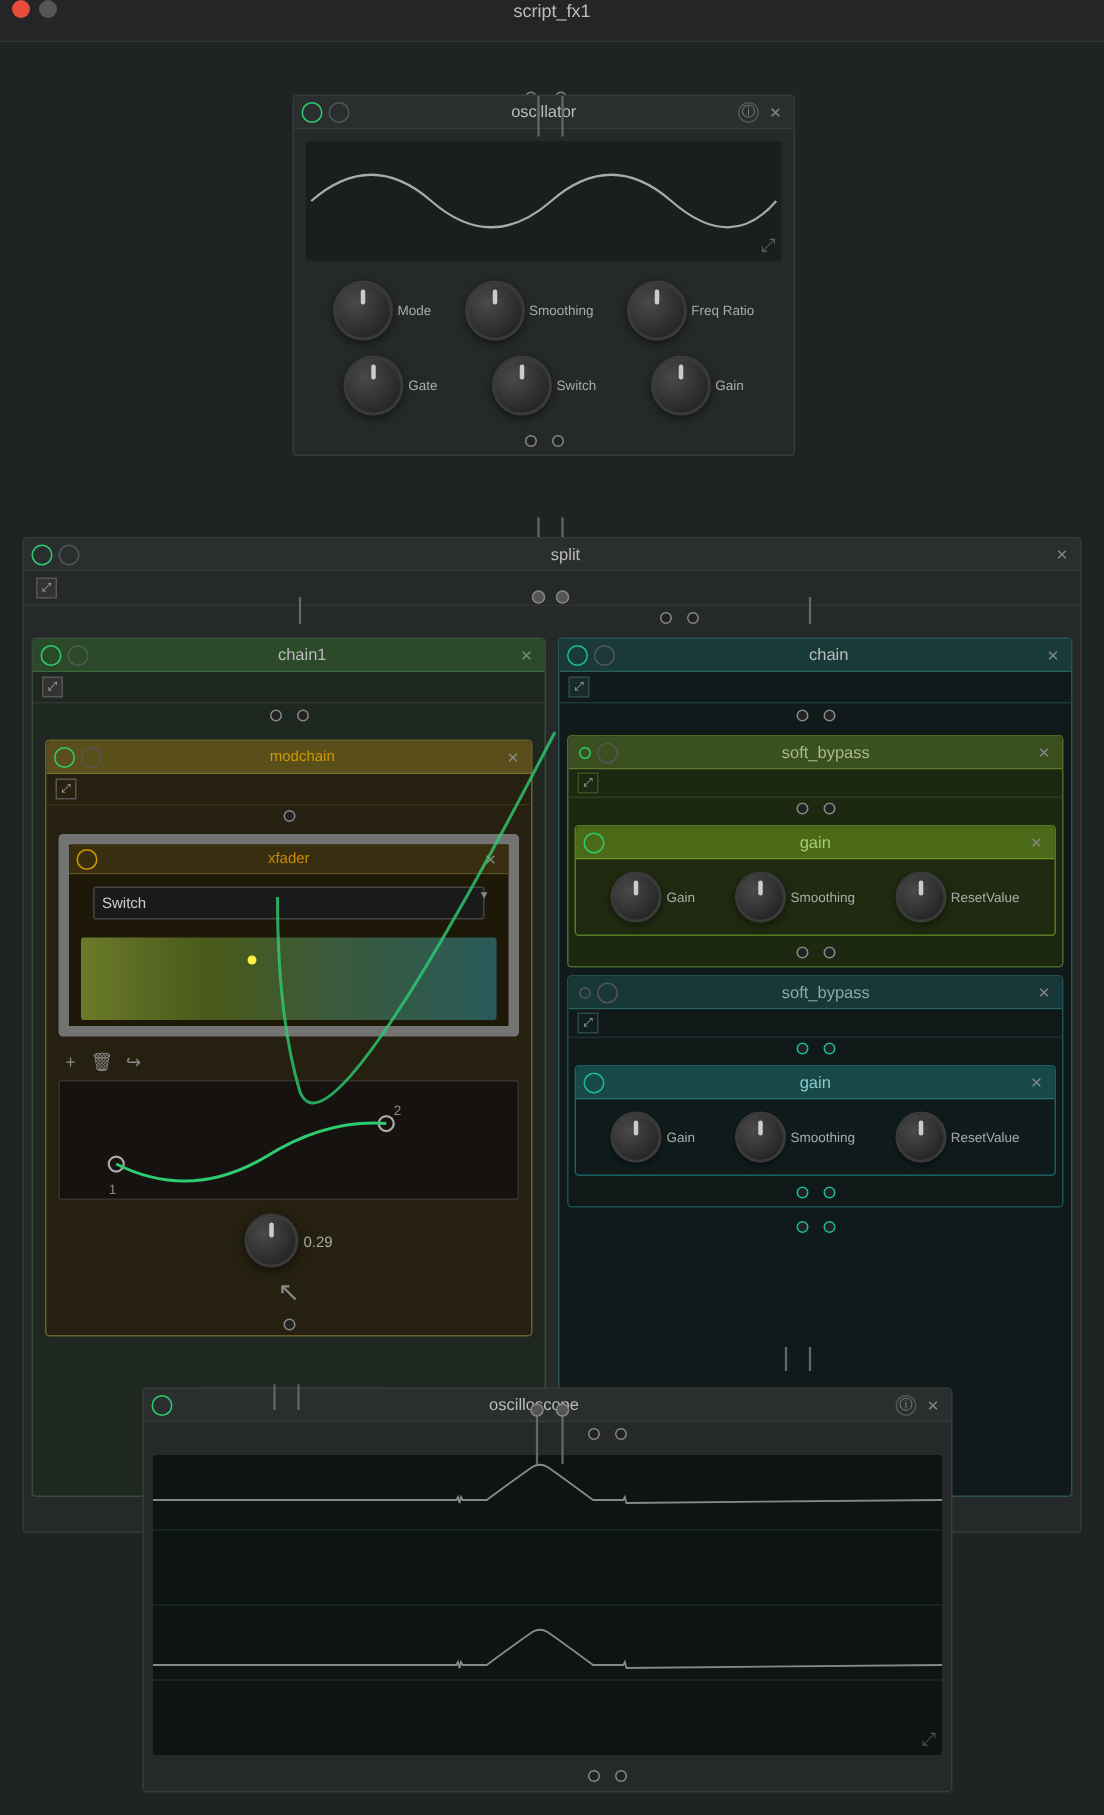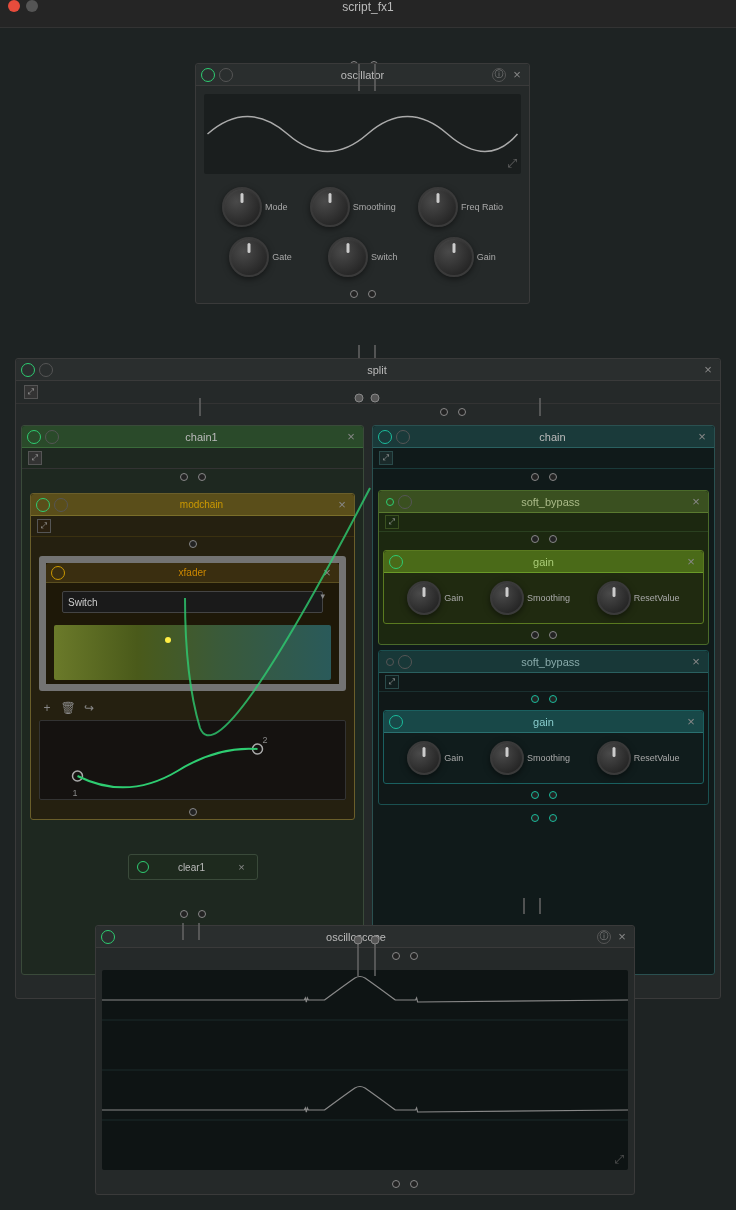--- a/index.html
+++ b/index.html
@@ -517,20 +517,27 @@
 
               <circle cx="210" cy="28" r="5" fill="none" stroke="#aaa" stroke-width="1.5"></circle>
 
               <path d="M 30 55 Q 80 80 130 50 Q 170 25 210 28" stroke="#2ecc71" stroke-width="2" fill="none"></path>
 
               <text x="25" y="75" fill="#888" font-size="9">1</text>
               <text x="215" y="22" fill="#888" font-size="9">2</text>
             </svg>
           </div>
 
+          <div style="text-align:center;padding:4px;">
+            <div class="knob-container" style="display:inline-flex;">
+              <div class="knob knob-small" style="width:36px;height:36px;"></div>
+              <span style="font-size:10px;color:#aaa;display:block;margin-top:2px;">0.29</span>
+            </div>
+            <div style="color:#888;font-size:18px;margin-top:2px;">↖</div>
+          </div>
 
           <div class="port-row" style="padding:3px 0;">
             <div class="port"></div>
           </div>
         </div>
 
         <div style="display:flex;justify-content:center;padding:5px;">
           <div class="clear-panel">
             <div class="power-btn on" style="width:12px;height:12px;"></div>
             <span class="clear-label">clear1</span>

